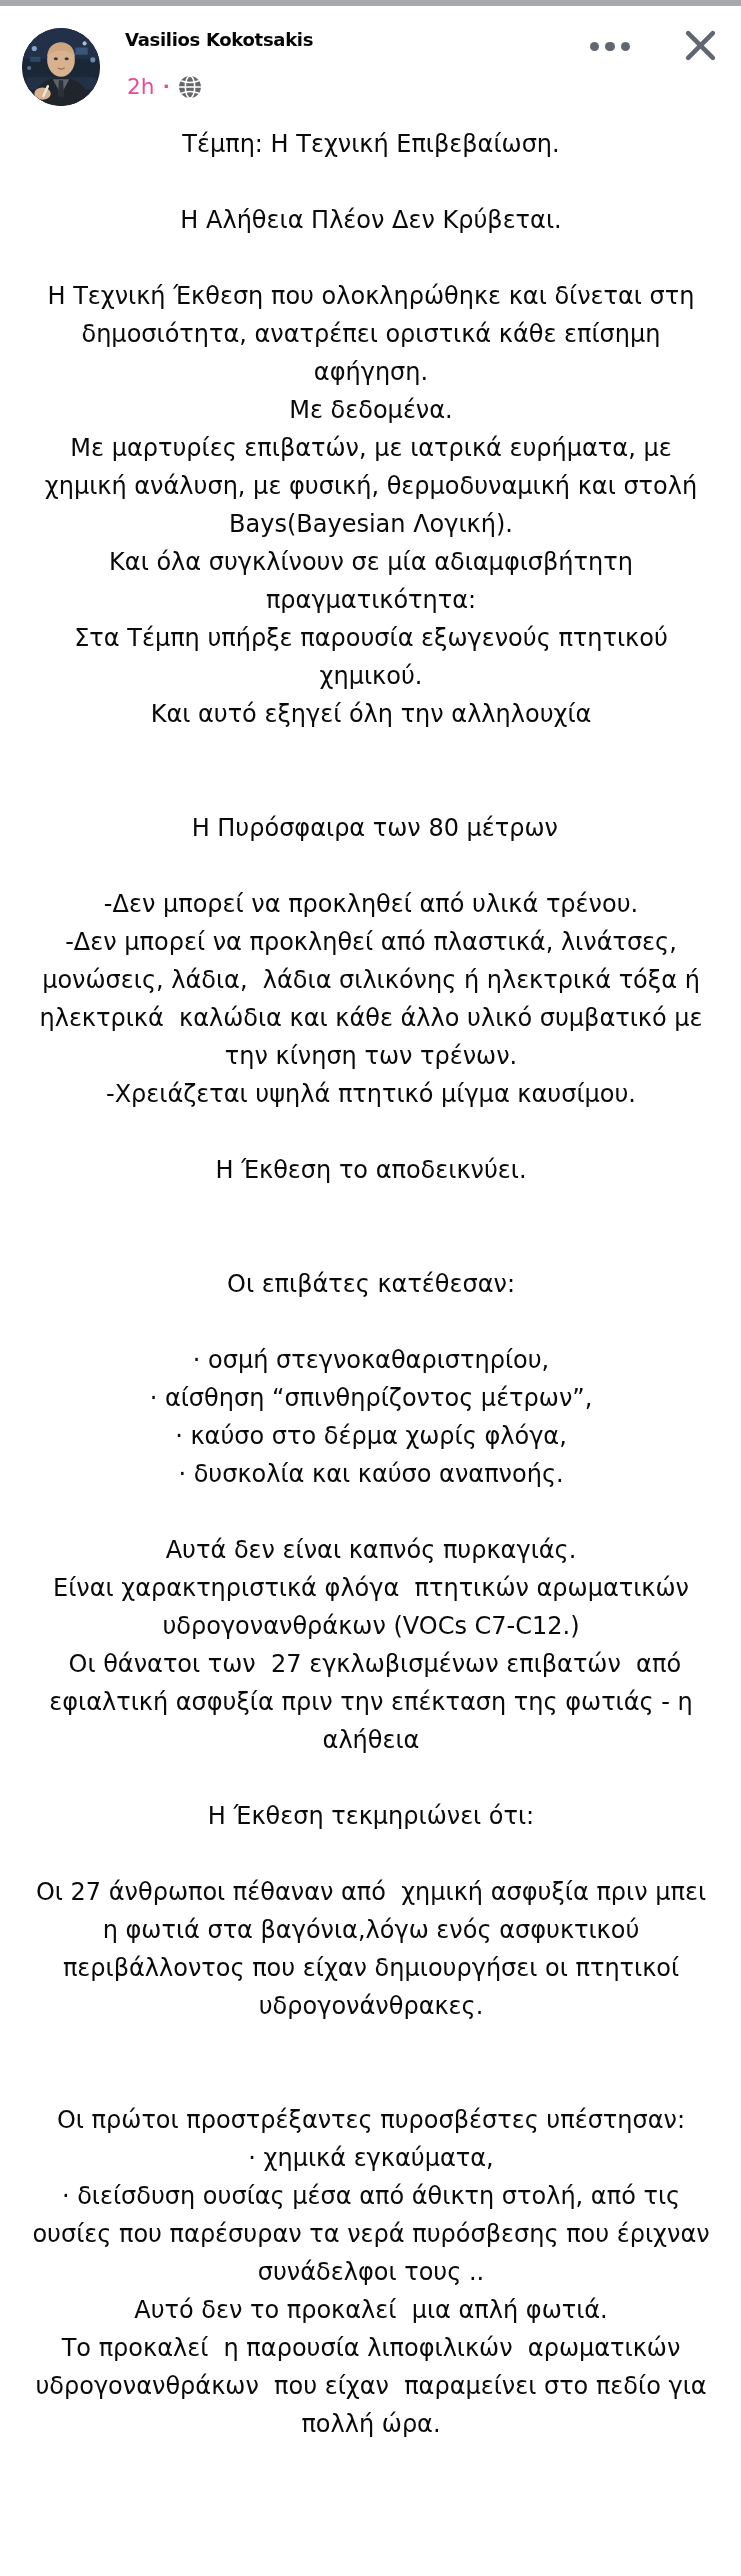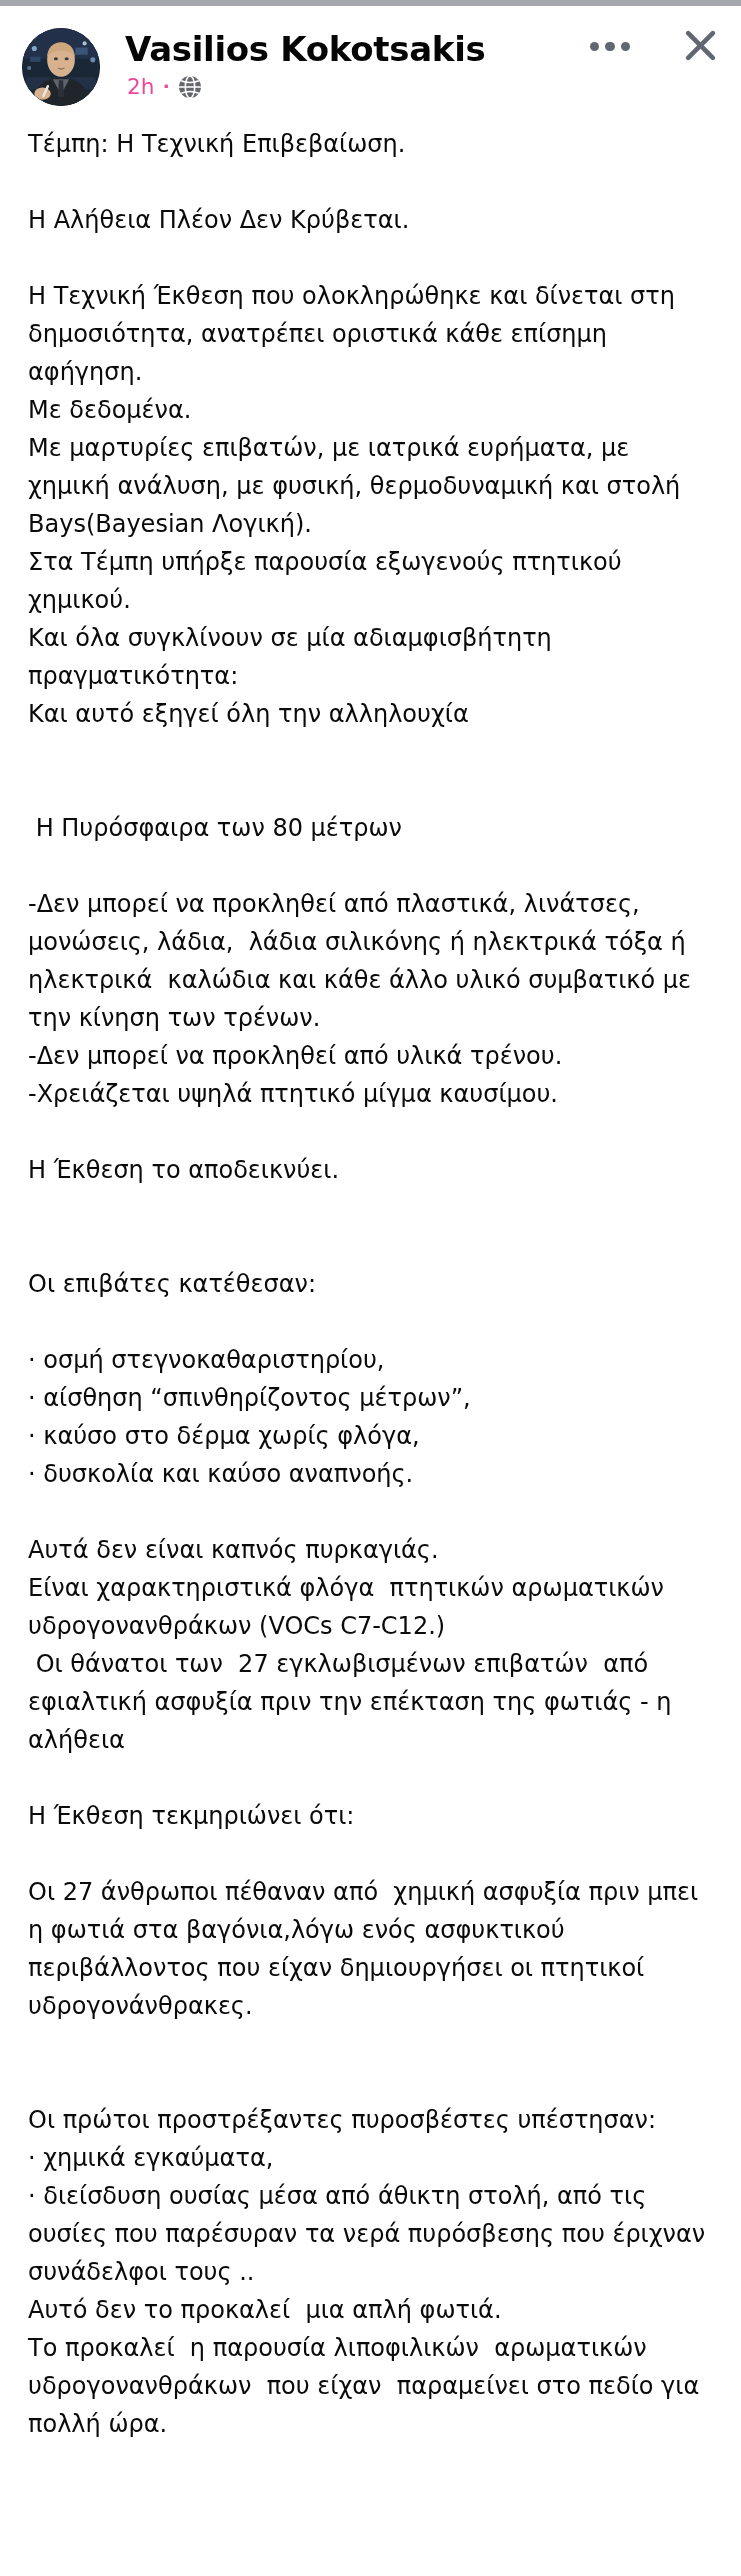--- a/index.html
+++ b/index.html
@@ -24,21 +24,21 @@
     width: 78px; height: 78px;
     border-radius: 50%;
     overflow: hidden;
     background: #16202e;
     cursor: pointer;
   }
   .avatar svg { display: block; width: 100%; height: 100%; }
   .author-name {
     position: absolute;
     left: 125px; top: 29px;
-    font-size: 34px;
+    font-size: 18px;
     font-weight: bold;
     color: #050505;
     letter-spacing: -0.3px;
     cursor: pointer;
     white-space: nowrap;
   }
   .meta-row {
     position: absolute;
     left: 127px; top: 74px;
     display: flex;
@@ -77,20 +77,21 @@
     position: absolute;
     left: 28px; top: 125px;
     width: 686px;
     font-size: 24px;
     line-height: 38px;
     color: #0a0a0a;
   }
   .post-line {
     min-height: 38px;
     white-space: pre-wrap;
+    text-align: center;
   }
 </style>
 </head>
 <body>
 
 <div class="top-bar"></div>
 
 <div class="avatar">
   <svg viewBox="0 0 152 152">
     <defs>
@@ -153,29 +154,29 @@
 </div>
 
 <div class="post-text">
     <div class="post-line">Τέμπη: Η Τεχνική Επιβεβαίωση.</div>
     <div class="post-line"></div>
     <div class="post-line">Η Αλήθεια Πλέον Δεν Κρύβεται.</div>
     <div class="post-line"></div>
     <div class="post-line">Η Τεχνική Έκθεση που ολοκληρώθηκε και δίνεται στη δημοσιότητα, ανατρέπει οριστικά κάθε επίσημη αφήγηση.</div>
     <div class="post-line">Με δεδομένα.</div>
     <div class="post-line">Με μαρτυρίες επιβατών, με ιατρικά ευρήματα, με χημική ανάλυση, με φυσική, θερμοδυναμική και στολή Bays(Bayesian Λογική).</div>
+    <div class="post-line">Και όλα συγκλίνουν σε μία αδιαμφισβήτητη πραγματικότητα:</div>
     <div class="post-line">Στα Τέμπη υπήρξε παρουσία εξωγενούς πτητικού χημικού.</div>
-    <div class="post-line">Και όλα συγκλίνουν σε μία αδιαμφισβήτητη πραγματικότητα:</div>
     <div class="post-line">Και αυτό εξηγεί όλη την αλληλουχία</div>
     <div class="post-line"></div>
     <div class="post-line"></div>
     <div class="post-line"> Η Πυρόσφαιρα των 80 μέτρων</div>
     <div class="post-line"></div>
+    <div class="post-line">-Δεν μπορεί να προκληθεί από υλικά τρένου.</div>
     <div class="post-line">-Δεν μπορεί να προκληθεί από πλαστικά, λινάτσες, μονώσεις, λάδια,  λάδια σιλικόνης ή ηλεκτρικά τόξα ή ηλεκτρικά  καλώδια και κάθε άλλο υλικό συμβατικό με την κίνηση των τρένων.</div>
-    <div class="post-line">-Δεν μπορεί να προκληθεί από υλικά τρένου.</div>
     <div class="post-line">-Χρειάζεται υψηλά πτητικό μίγμα καυσίμου.</div>
     <div class="post-line"></div>
     <div class="post-line">Η Έκθεση το αποδεικνύει.</div>
     <div class="post-line"></div>
     <div class="post-line"></div>
     <div class="post-line">Οι επιβάτες κατέθεσαν:</div>
     <div class="post-line"></div>
     <div class="post-line">· οσμή στεγνοκαθαριστηρίου,</div>
     <div class="post-line">· αίσθηση “σπινθηρίζοντος μέτρων”,</div>
     <div class="post-line">· καύσο στο δέρμα χωρίς φλόγα,</div>

